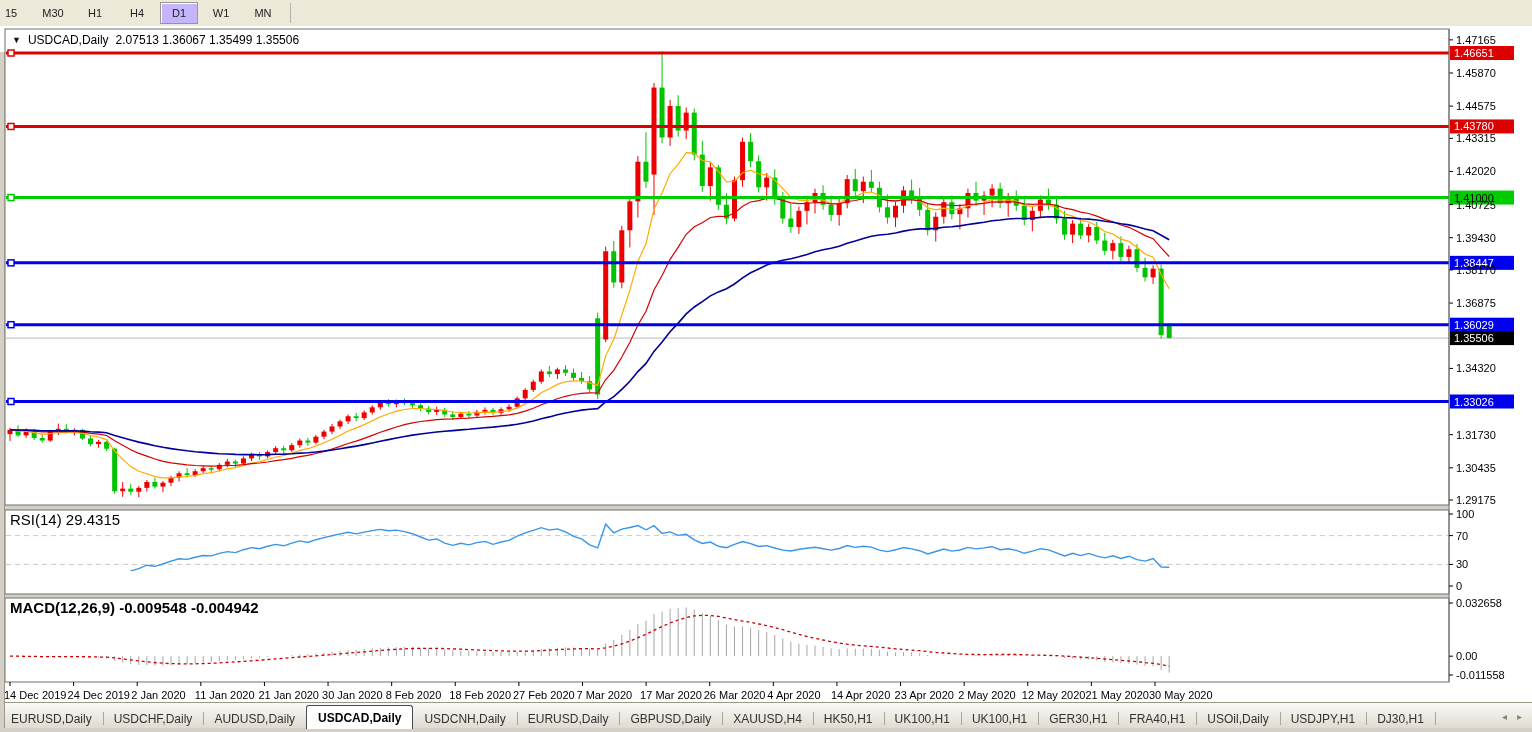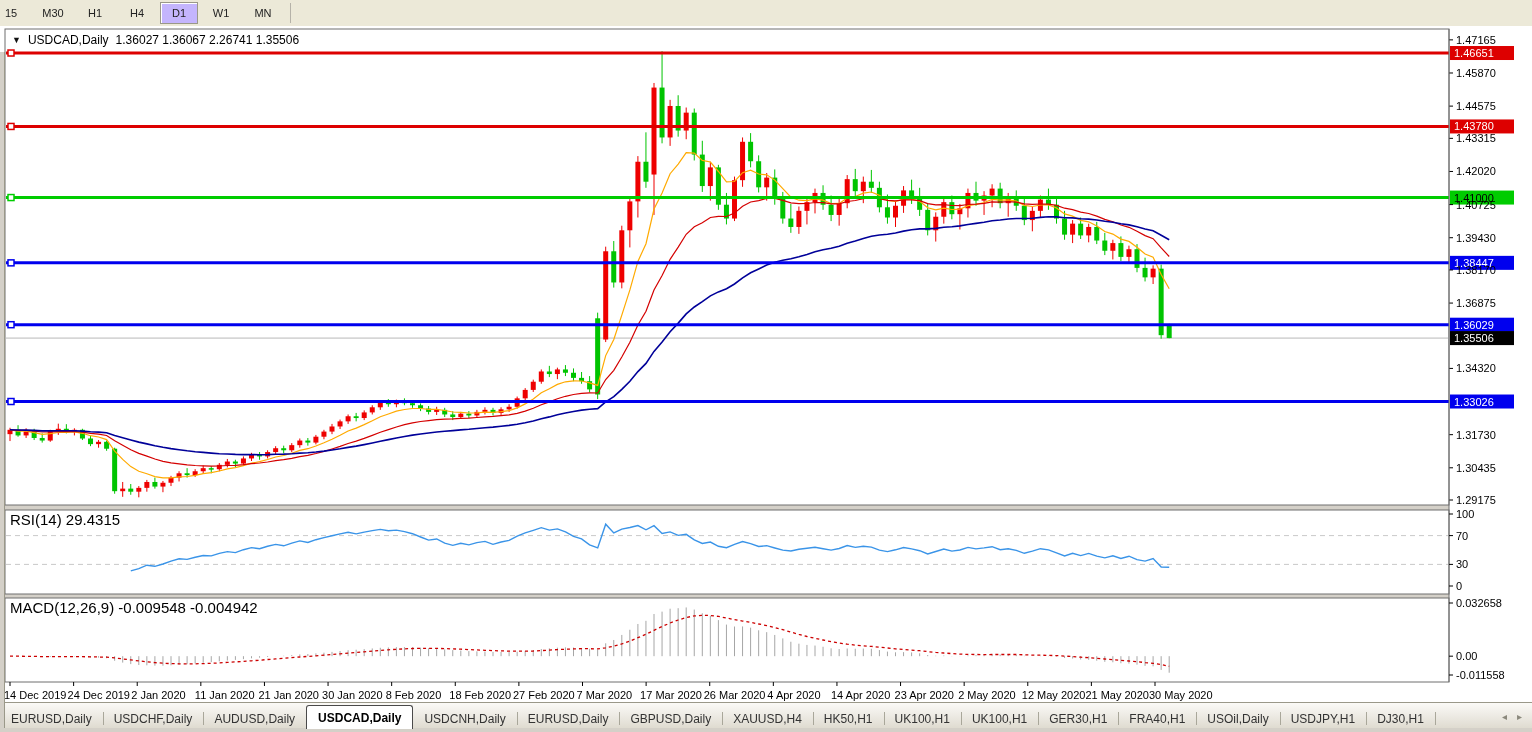--- a/index.html
+++ b/index.html
@@ -27,21 +27,21 @@
   
   .chart-wrap{position:absolute;left:0;top:26px;width:1532px;height:676px;background:#fff;}
   #chart-svg{position:absolute;left:0;top:0;}
   .chart-title{
     position:absolute;left:12px;top:7px;font-size:12px;color:#000;
     display:flex;align-items:center;gap:7px;z-index:5;
   }
   .chart-title .tri{font-size:9px;color:#111;}
   .ind-label{position:absolute;left:10px;font-size:15px;color:#000;z-index:5;}
   #rsi-label{top:485px;}
-  #macd-label{top:573px;}
+  #macd-label{top:573px;font-weight:bold;}
   
   .tabbar{
     position:absolute;left:0;top:702px;width:1532px;height:26px;
     background:linear-gradient(#fbfaf7,#dedacf);
     border-top:1px solid #9a9889;display:flex;align-items:flex-end;
   }
   .tab{
     height:21px;display:flex;align-items:center;padding:0 11px;
     font-size:12px;color:#333;cursor:pointer;white-space:nowrap;position:relative;
   }
@@ -643,21 +643,21 @@
         <line x1="1091.388888888889" y1="656" x2="1091.388888888889" y2="660" stroke="#000"></line>
         <text x="1085.388888888889" y="673" font-size="11" fill="#000" font-family="Liberation Sans, sans-serif">21 May 2020</text>
         <line x1="1155" y1="656" x2="1155" y2="660" stroke="#000"></line>
         <text x="1149" y="673" font-size="11" fill="#000" font-family="Liberation Sans, sans-serif">30 May 2020</text>
       </g>
     </svg>
 
   <div class="chart-title">
     <span class="tri">▼</span>
     <span>USDCAD,Daily</span>
-    <span>1.36027 1.36067 2.26741 1.35506</span>
+    <span>2.07513 1.36067 1.35499 1.35506</span>
   </div>
 
   <div class="ind-label" id="rsi-label">RSI(14) 29.4315</div>
   <div class="ind-label" id="macd-label">MACD(12,26,9) -0.009548 -0.004942</div>
 
   <div class="win-left-edge"></div>
 </div>
 
 <div class="tabbar" id="tabbar">
     <div class="tab">EURUSD,Daily<span class="sep"></span></div>

